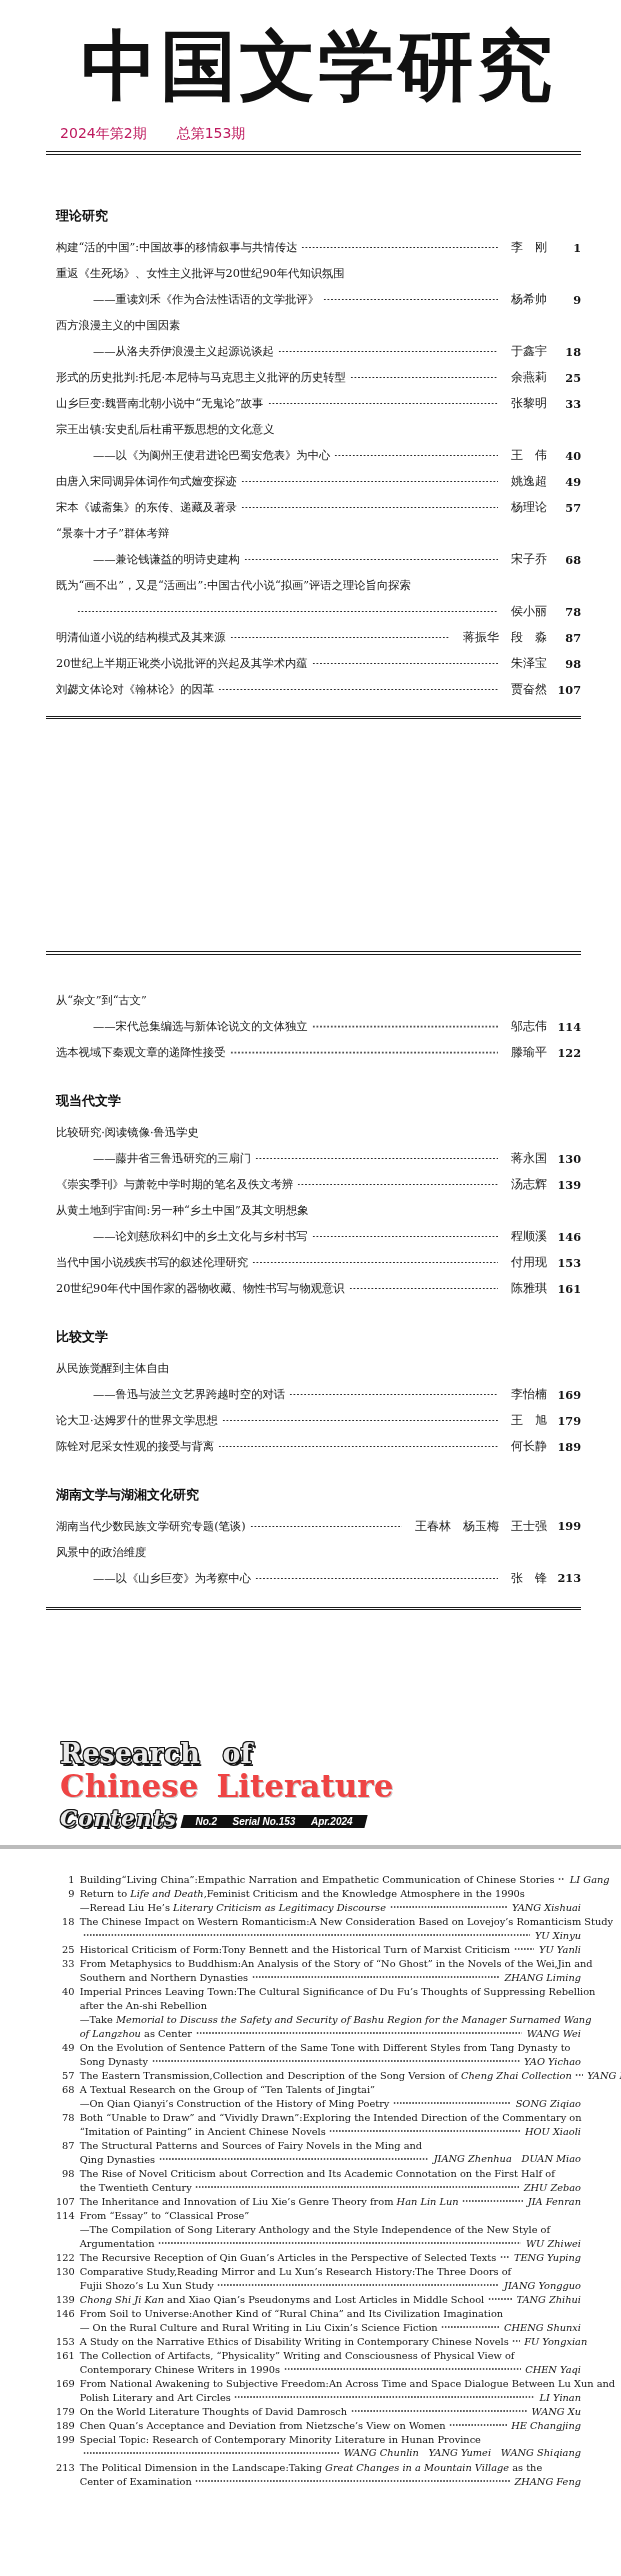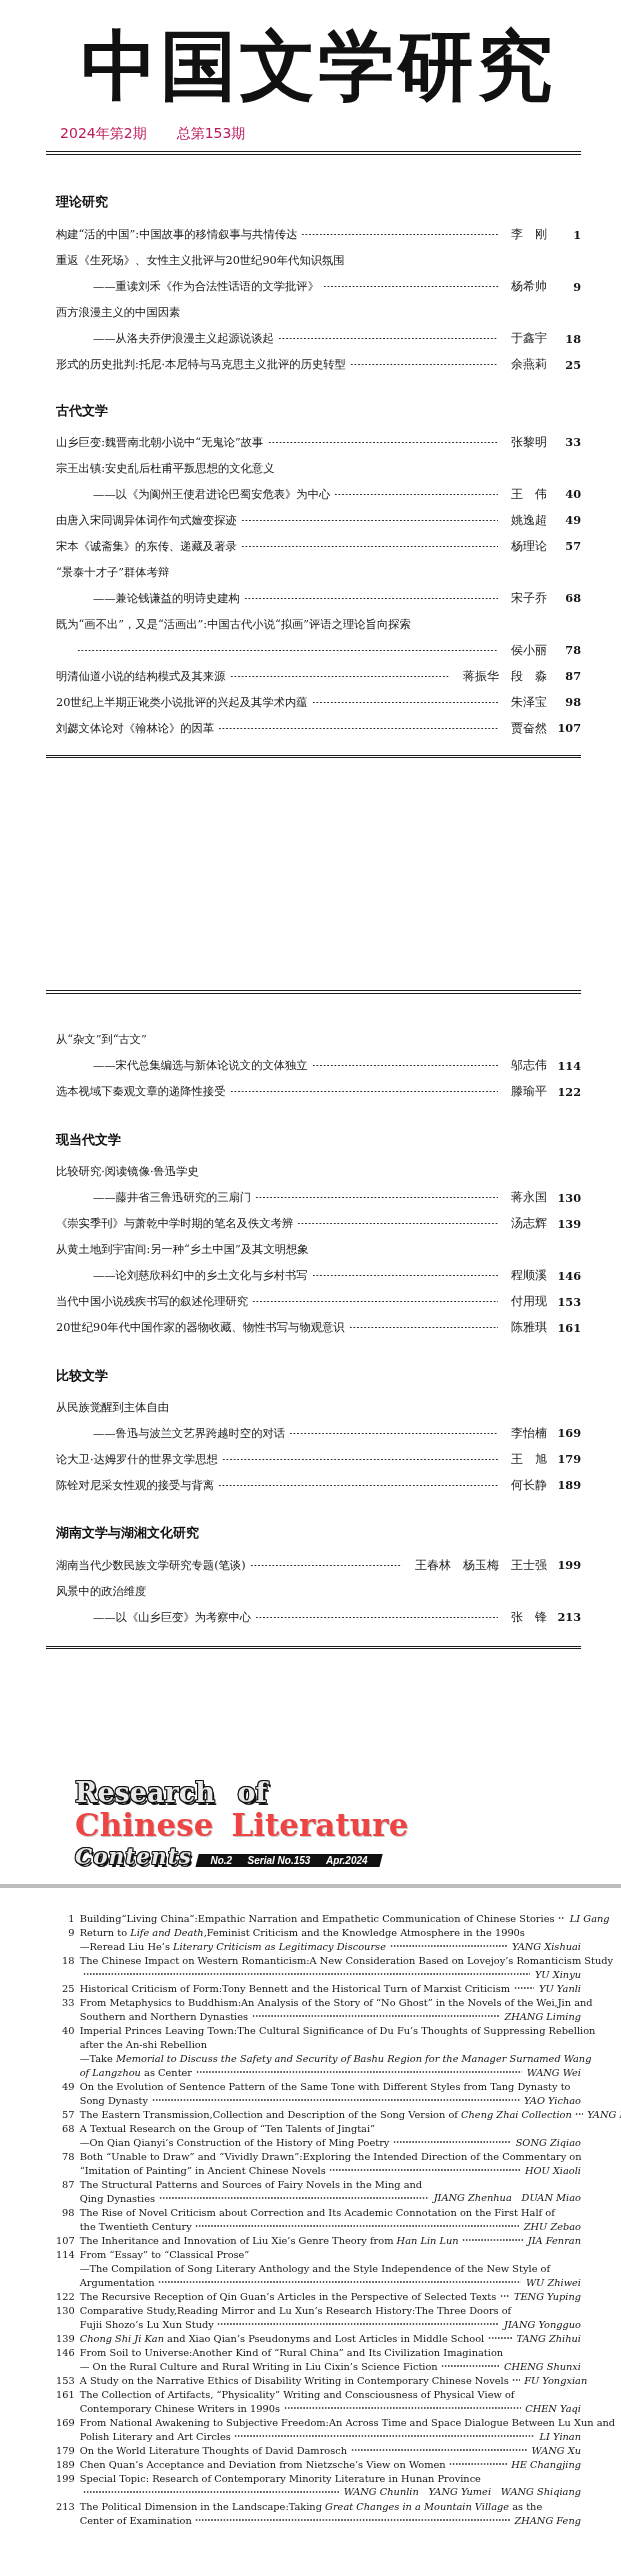--- a/index.html
+++ b/index.html
@@ -29,34 +29,34 @@
   .rule-p1end{margin-top:13.4px;}
   .rule-p2start{margin-top:0;}
   .page-gap{height:232px;}
   .rule-p2end{margin-top:15.5px;}
   
   .zh-heading{
     margin-top:24px; margin-bottom:10.3px; font-size:13px; line-height:17.5px;
     font-weight:bold; color:#111;
     font-family:"DejaVu Sans","Liberation Sans",sans-serif;
   }
-  #zh-page1 .zh-heading:first-child{margin-top:39px;font-family:Liberation Mono, monospace;}
+  #zh-page1 .zh-heading:first-child{margin-top:52px;}
   #zh-page2 .zh-row:first-child{margin-top:33px;}
   #zh-page2 .zh-heading{margin-top:26px;}
   .zh-row{display:flex; align-items:center; height:26px; font-size:11.3px; color:#161616;}
   .zh-text{white-space:nowrap;}
   .zh-author{white-space:nowrap; margin-left:9.3px; font-size:12px; color:#222;}
   .zh-page{width:34px; text-align:right; font-weight:bold; font-size:11.3px; font-family:"DejaVu Serif",serif;}
   .leader{
     flex:1; min-width:7.2px; margin:0 4.1px; align-self:center; height:7.2px;
     background-image:radial-gradient(circle,#2c2c2c 0.6px,transparent 0.8px);
     background-size:3.6px 7.2px; background-repeat:repeat-x; background-position:0 55%;
   }
   
-  .en-masthead{margin-top:129px; margin-left:19px;}
+  .en-masthead{margin-top:129px; margin-left:4px;}
   .outline{
     color:#e9e9e9;
     text-shadow:-1px -1px 0 #141414,1px -1px 0 #141414,-1px 1px 0 #141414,1px 1px 0 #141414,
                 -1px 0 0 #141414,1px 0 0 #141414,0 -1px 0 #141414,0 1px 0 #141414,2.1px 2.6px 0 #141414;
   }
   .en-title1{
     font-size:27px; line-height:29px; font-weight:bold; word-spacing:13.4px;
     font-family:"DejaVu Serif",serif;
   }
   .en-title2{
@@ -127,21 +127,20 @@
         <span class="leader"></span>
         <span class="zh-author">于鑫宇</span>
         <span class="zh-page">18</span>
       </div>
       <div class="zh-row">
         <span class="zh-text">形式的历史批判:托尼·本尼特与马克思主义批评的历史转型</span>
         <span class="leader"></span>
         <span class="zh-author">余燕莉</span>
         <span class="zh-page">25</span>
       </div>
-      <div class="zh-heading">古代文学</div>
       <div class="zh-row">
         <span class="zh-text">山乡巨变:魏晋南北朝小说中“无鬼论”故事</span>
         <span class="leader"></span>
         <span class="zh-author">张黎明</span>
         <span class="zh-page">33</span>
       </div>
       <div class="zh-row">
         <span class="zh-text">宗王出镇:安史乱后杜甫平叛思想的文化意义</span>
       </div>
       <div class="zh-row" style="padding-left: 37px;">

